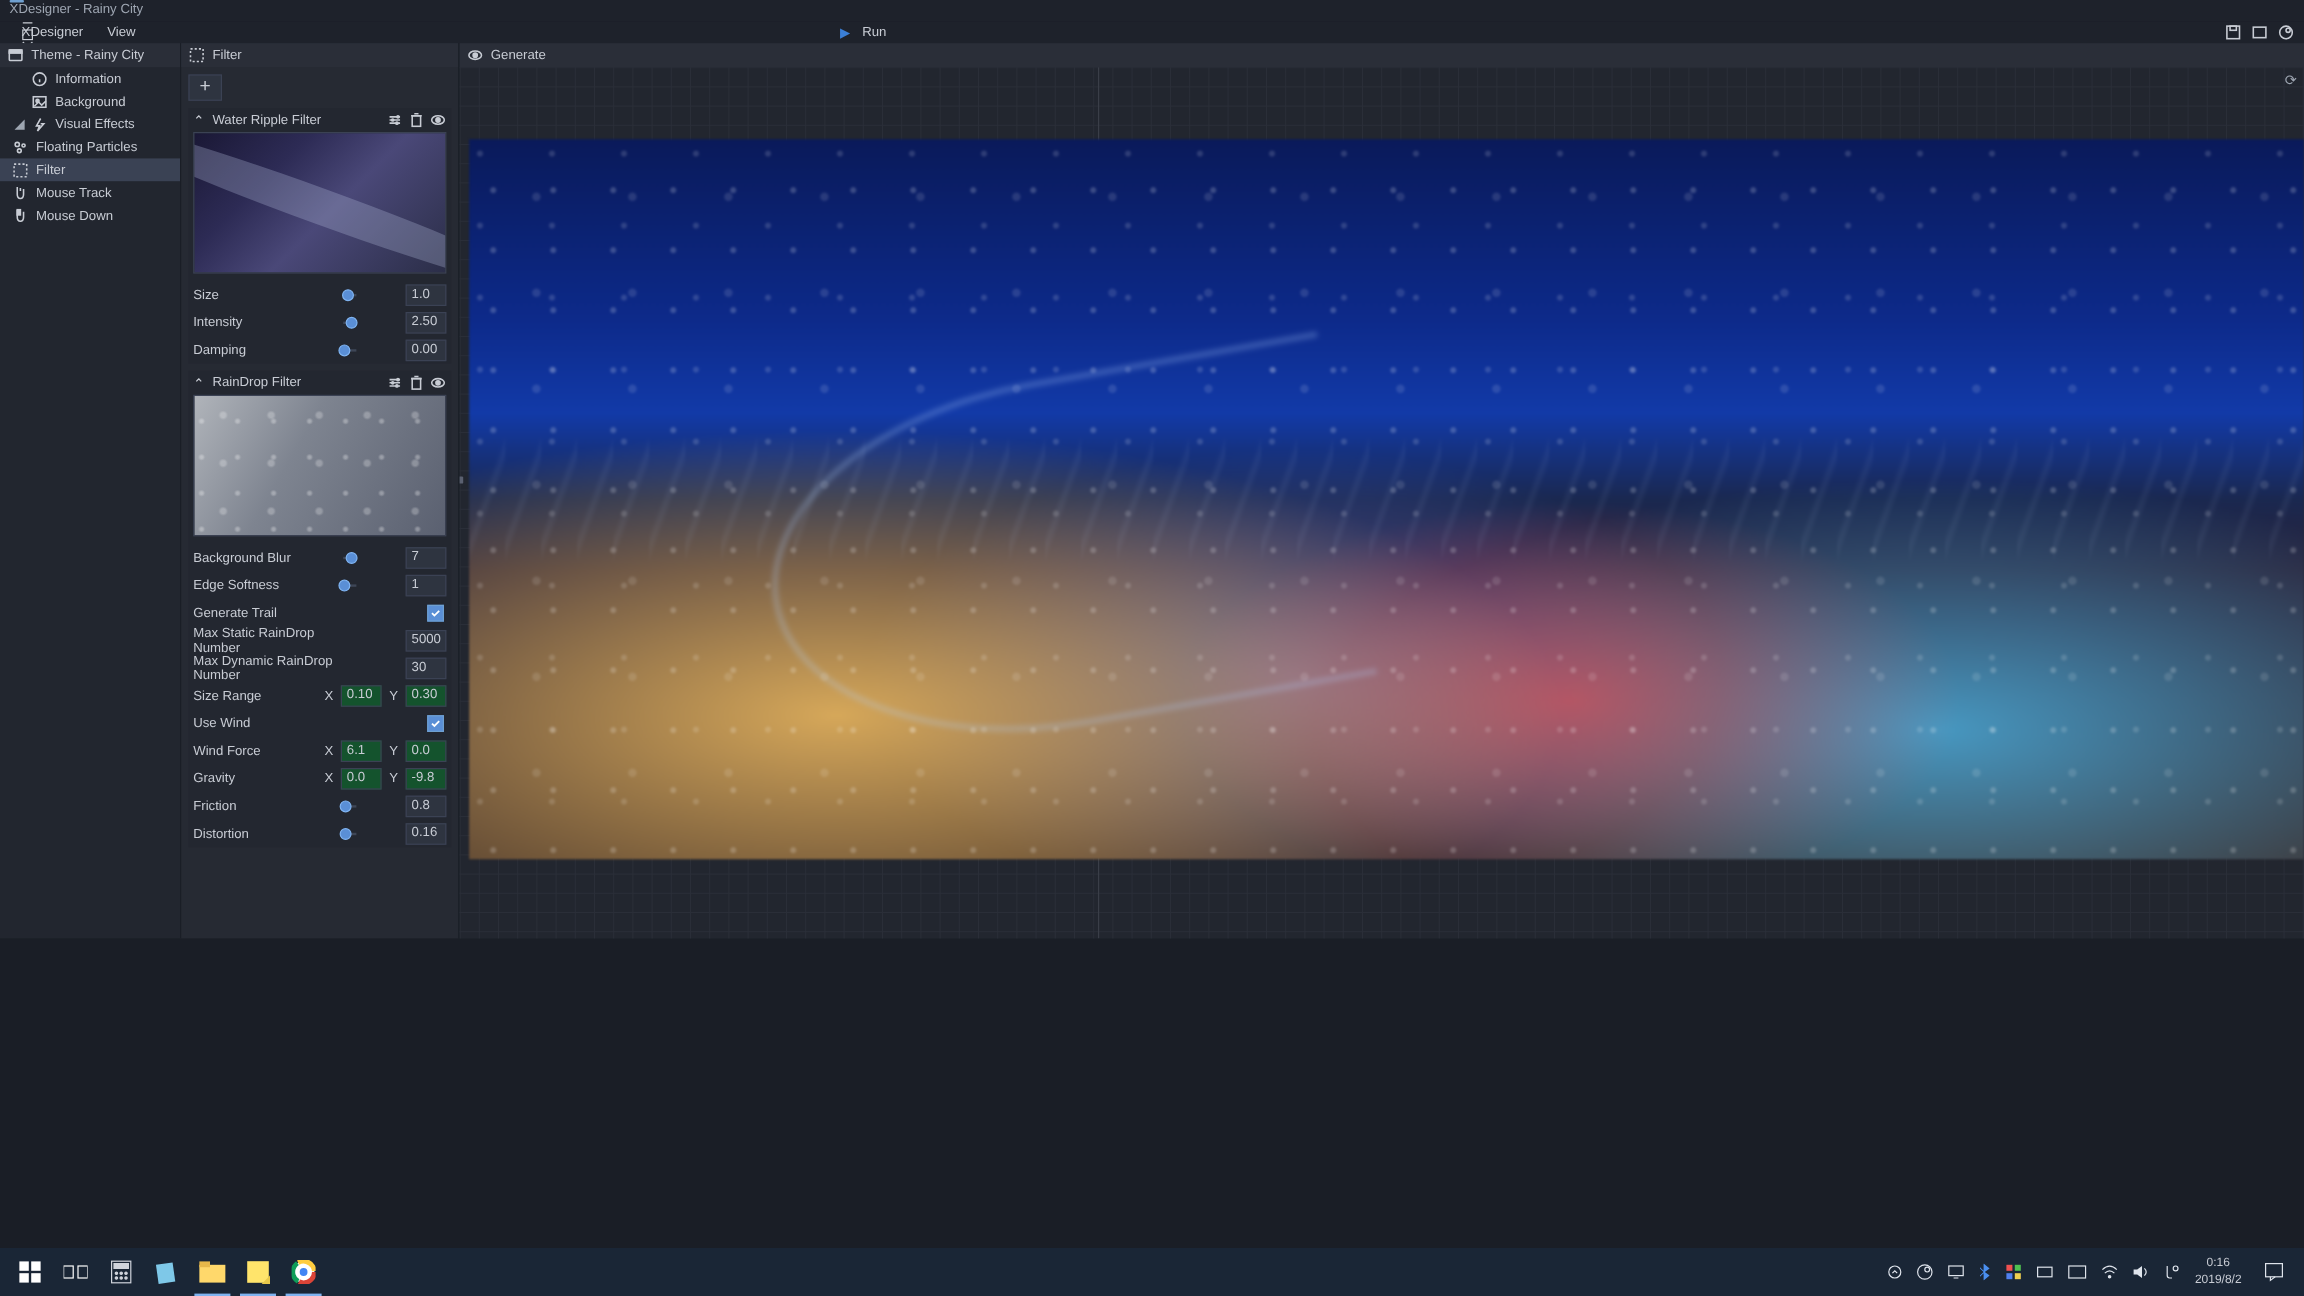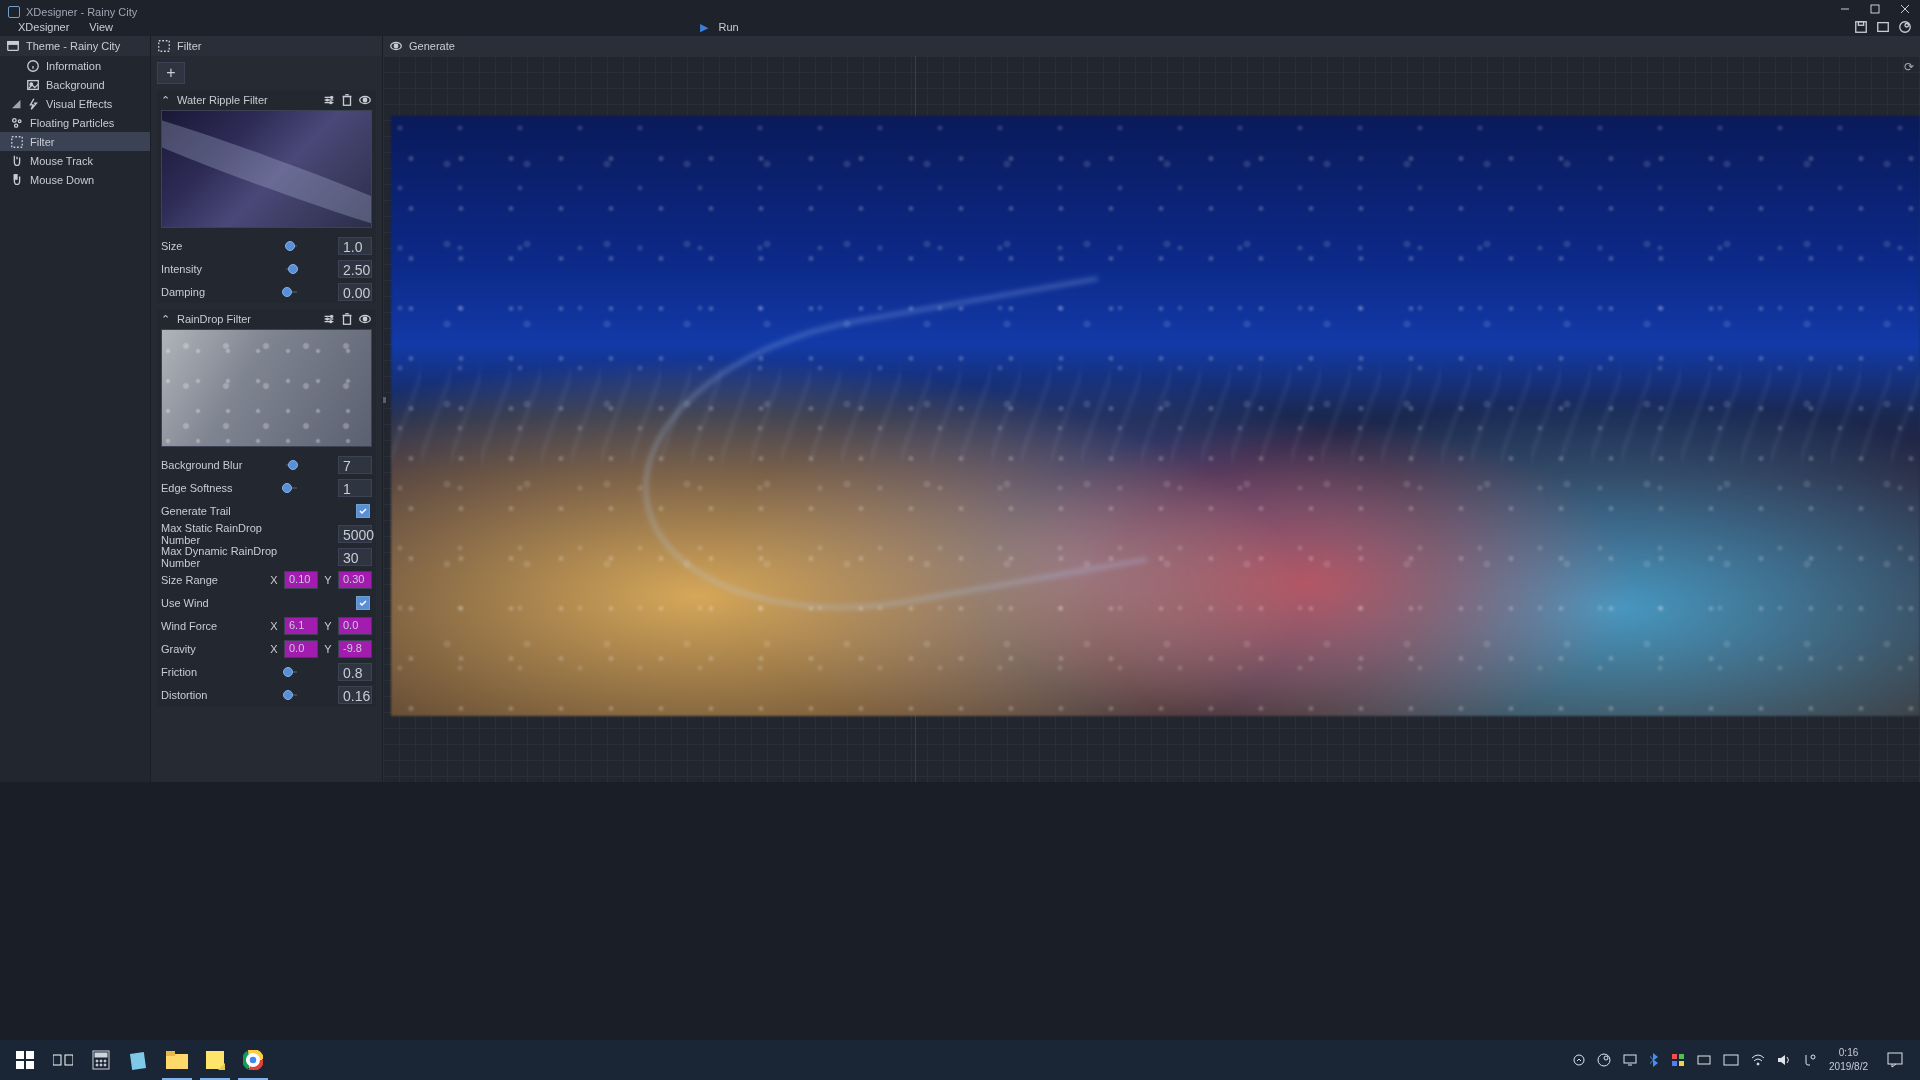--- a/index.html
+++ b/index.html
@@ -1,20 +1,20 @@
 <!DOCTYPE html>
 <html><head>
 <meta charset="utf-8">
 <style>
 * { margin:0; padding:0; box-sizing:border-box; font-family:"Segoe UI",Arial,sans-serif; }
 html,body { width:1920px; height:1080px; overflow:hidden; background:#1a1e26; }
 body { height:820px; color:#c8ccd4; font-size:12px; }
 
 
-.titlebar { height:18px; background:#1e222b; display:flex; align-items:flex-end; padding-left:8px; }
+.titlebar { height:18px; background:#1e222b; display:flex; align-items:flex-start; padding-left:8px;flex-direction:column; }
 .titlebar .logo { width:12px; height:12px; border:1px solid #6fa0d0; border-radius:2px; margin-right:6px; }
 .titlebar .title { color:#9ea6b2; font-size:11px; }
 .titlebar .spacer { flex:1; }
 .titlebar .winbtn { width:30px; height:18px; display:flex; align-items:center; justify-content:center; color:#c8ccd4; cursor:pointer; }
 .titlebar .winbtn svg { width:10px; height:10px; }
 
 
 .menubar { height:18px; background:#1e222b; display:flex; align-items:center; padding-left:8px; font-size:11px; }
 .menubar .menuitem { padding:0 10px; cursor:pointer; color:#c8ccd4; }
 .menubar .runsec { margin-left:auto; margin-right:auto; position:absolute; left:700px; display:flex; align-items:center; gap:10px; }
@@ -46,22 +46,22 @@
 .fgthumb { width:211px; height:118px; margin:0 auto 6px auto; background:#3a3f4a; border:1px solid #3b4254;}
 .fgthumb.wr { background:linear-gradient(135deg,#1a1835 0%,#2d2b55 30%,#4a4878 55%,#2b2e48 100%); position:relative; overflow:hidden;}
 .fgthumb.wr::after{content:"";position:absolute;width:200%;height:30px;background:rgba(180,190,220,0.3);top:40%;left:-50%;transform:rotate(20deg);border-radius:50%;}
 .fgthumb.rd { background:linear-gradient(120deg,#b0b4ba 0%,#7e8490 40%,#5a6070 100%); position:relative;}
 .fgthumb.rd::after{content:"";position:absolute;inset:0;background:radial-gradient(circle at 20% 70%,rgba(255,255,255,0.3) 1px,transparent 3px) 0 0/30px 30px,radial-gradient(circle at 60% 40%,rgba(255,255,255,0.25) 2px,transparent 4px) 0 0/40px 40px;}
 .prow { display:flex; align-items:center; height:23px; padding:0 4px; font-size:11px; gap:5px;}
 .prow .plabel { width:120px; flex-shrink:0;}
 .prow .pslider { flex:1; position:relative; height:12px;}
 .prow .pslider .track { position:absolute; top:5px; left:0; right:0; height:2px; background:#3e4656;}
 .prow .pslider .thumb { position:absolute; top:1px; width:10px; height:10px; border-radius:50%; background:#5a8fd6; border:1px solid #7fb3f0; transform:translateX(-50%);}
-.prow .pval { width:34px; height:18px; background:#2e3440; border:1px solid #3b4254; padding:1px 4px; text-align:left; font-size:14px;margin-left:36px;}
-.prow .pvalxy { width:34px; height:18px; background:#a21caf; border:1px solid #3b4254; padding:1px 4px; font-size:11px;}
+.prow .pval { width:34px; height:18px; background:#2e3440; border:1px solid #3b4254; padding:1px 4px; text-align:left; font-size:11px;margin-left:36px;}
+.prow .pvalxy { width:34px; height:18px; background:#14532d; border:1px solid #3b4254; padding:1px 4px; font-size:11px;}
 .prow .xylab { width:10px; text-align:center;}
 .prow .pcheck { width:14px; height:14px; border:1px solid #6fa0d0; background:#5a8fd6; display:flex; align-items:center; justify-content:center; margin-left:auto; margin-right:2px;}
 .prow .pcheck svg { width:10px; height:10px; stroke:#fff;}
 
 .previewpane { flex:1; background:#22262f; display:flex; flex-direction:column; border-left:1px solid #1a1e26;}
 .previewpane .panehead { justify-content:space-between;}
 .previewpane .panehead .phr { display:flex; align-items:center; gap:6px;}
 .canvas { flex:1; background:#22262f; position:relative; overflow:hidden;
   background-image:
     linear-gradient(#2a2e38 1px,transparent 1px),

